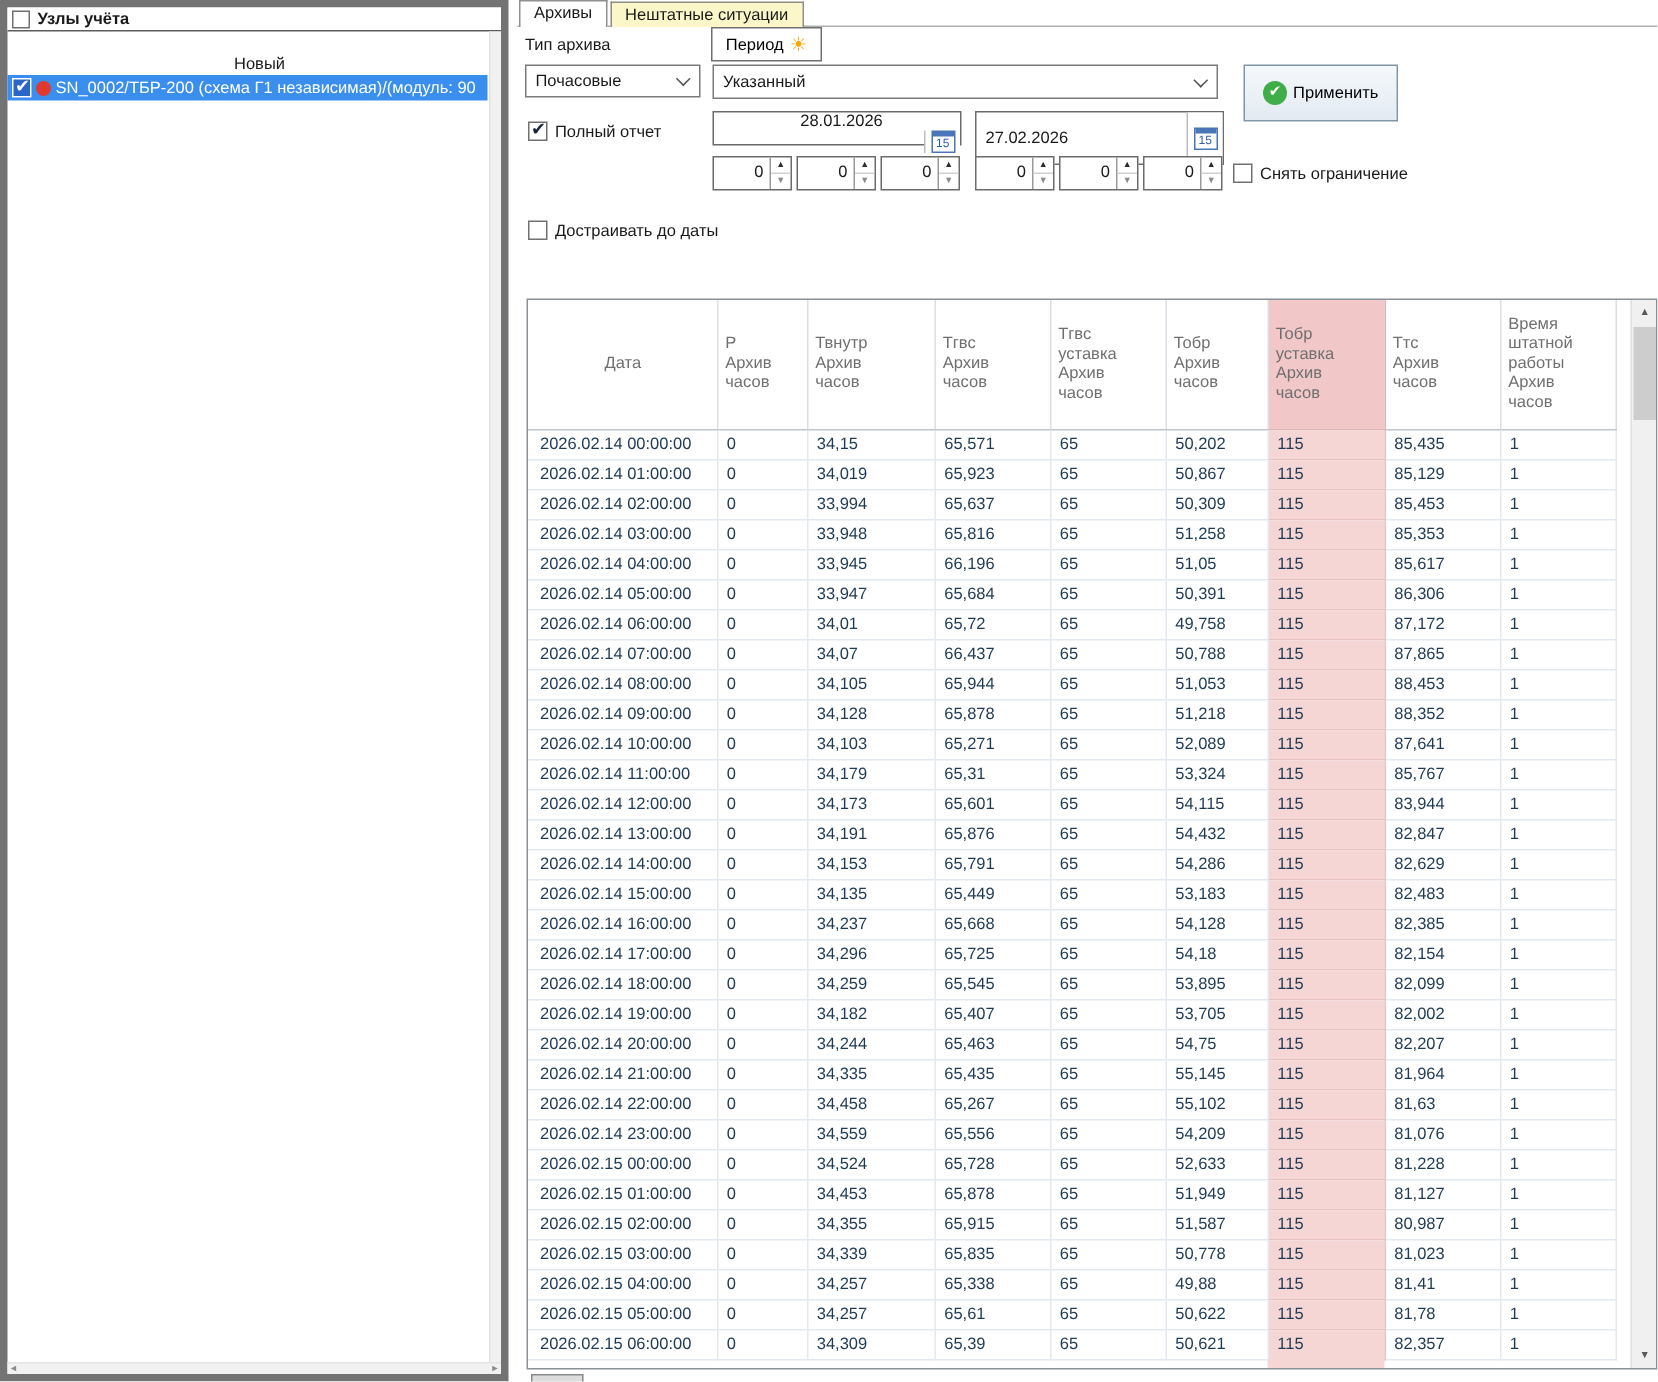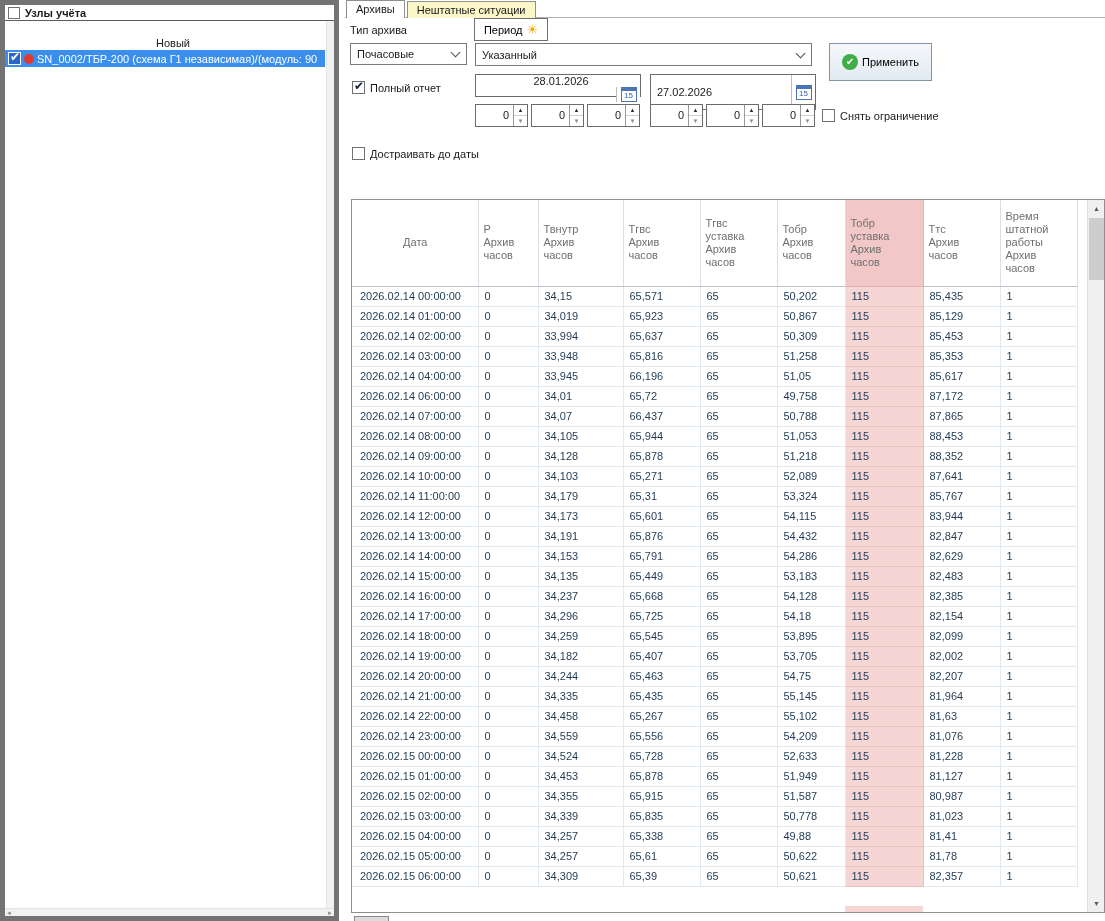--- a/index.html
+++ b/index.html
@@ -350,20 +350,31 @@
                 <td>0</td>
                 <td>33,945</td>
                 <td>66,196</td>
                 <td>65</td>
                 <td>51,05</td>
                 <td class="hl">115</td>
                 <td>85,617</td>
                 <td>1</td>
               </tr>
               <tr>
+                <td class="datecol">2026.02.14 05:00:00</td>
+                <td>0</td>
+                <td>33,947</td>
+                <td>65,684</td>
+                <td>65</td>
+                <td>50,391</td>
+                <td class="hl">115</td>
+                <td>86,306</td>
+                <td>1</td>
+              </tr>
+              <tr>
                 <td class="datecol">2026.02.14 06:00:00</td>
                 <td>0</td>
                 <td>34,01</td>
                 <td>65,72</td>
                 <td>65</td>
                 <td>49,758</td>
                 <td class="hl">115</td>
                 <td>87,172</td>
                 <td>1</td>
               </tr>

